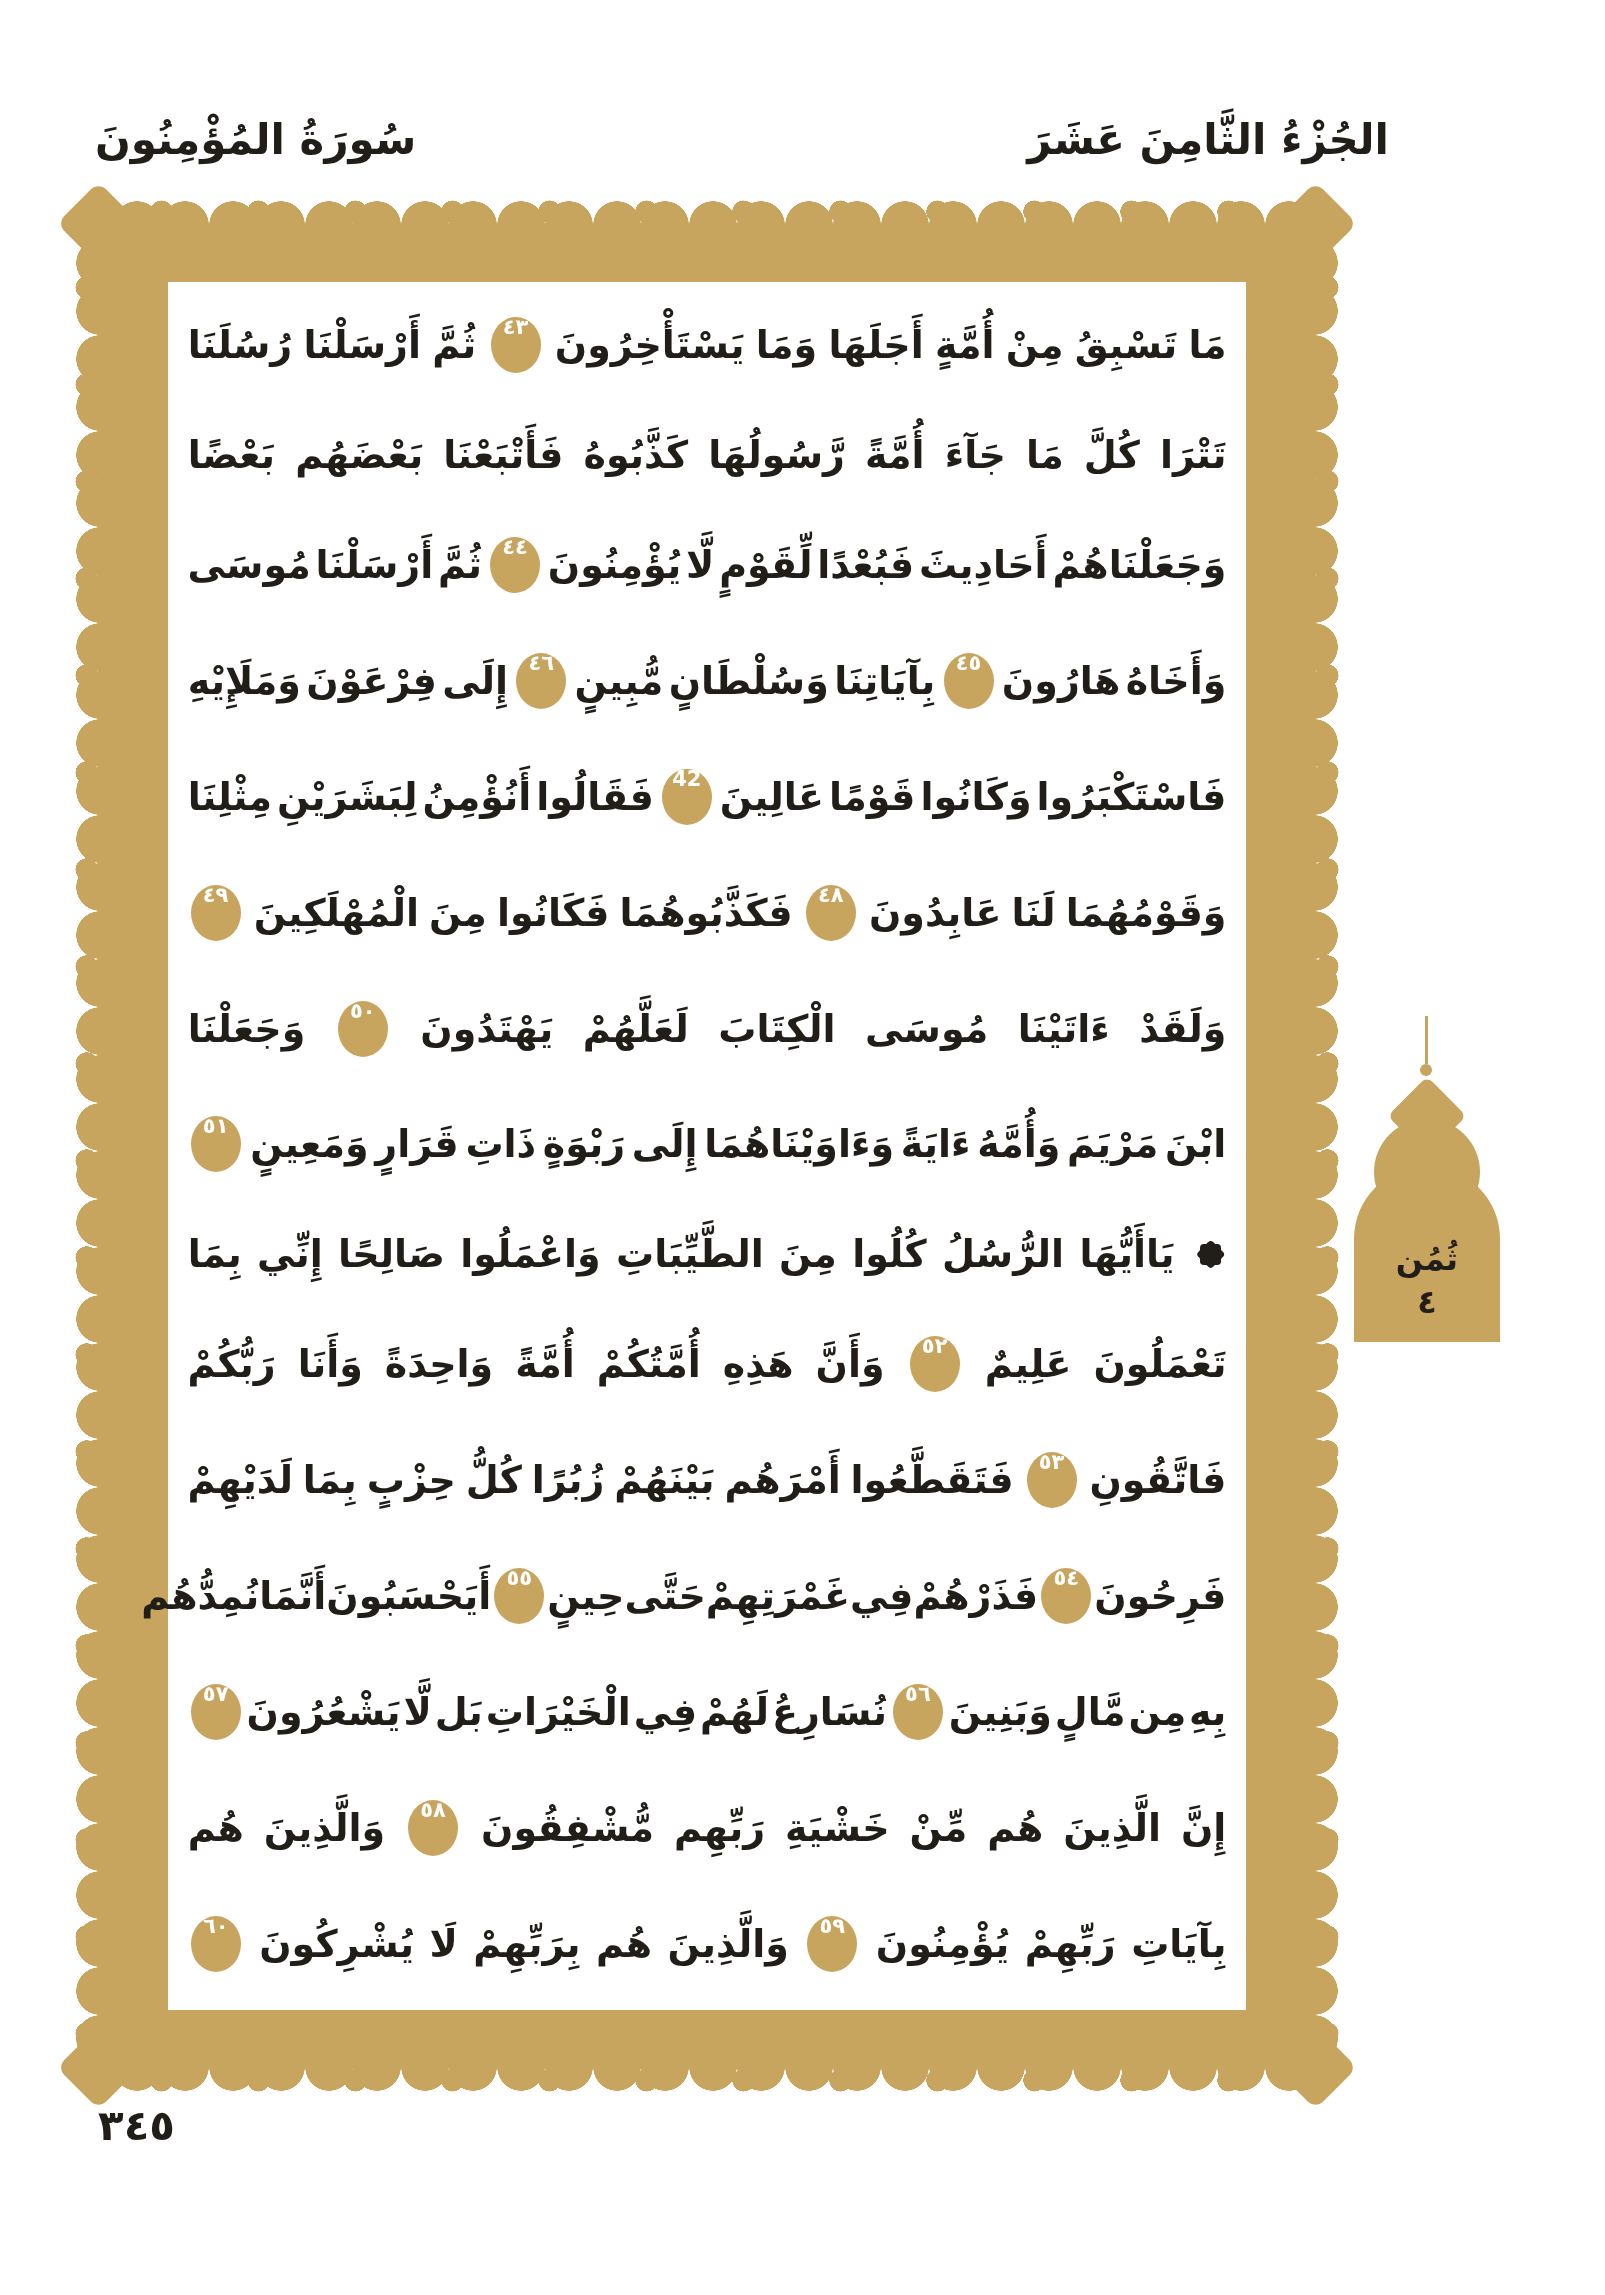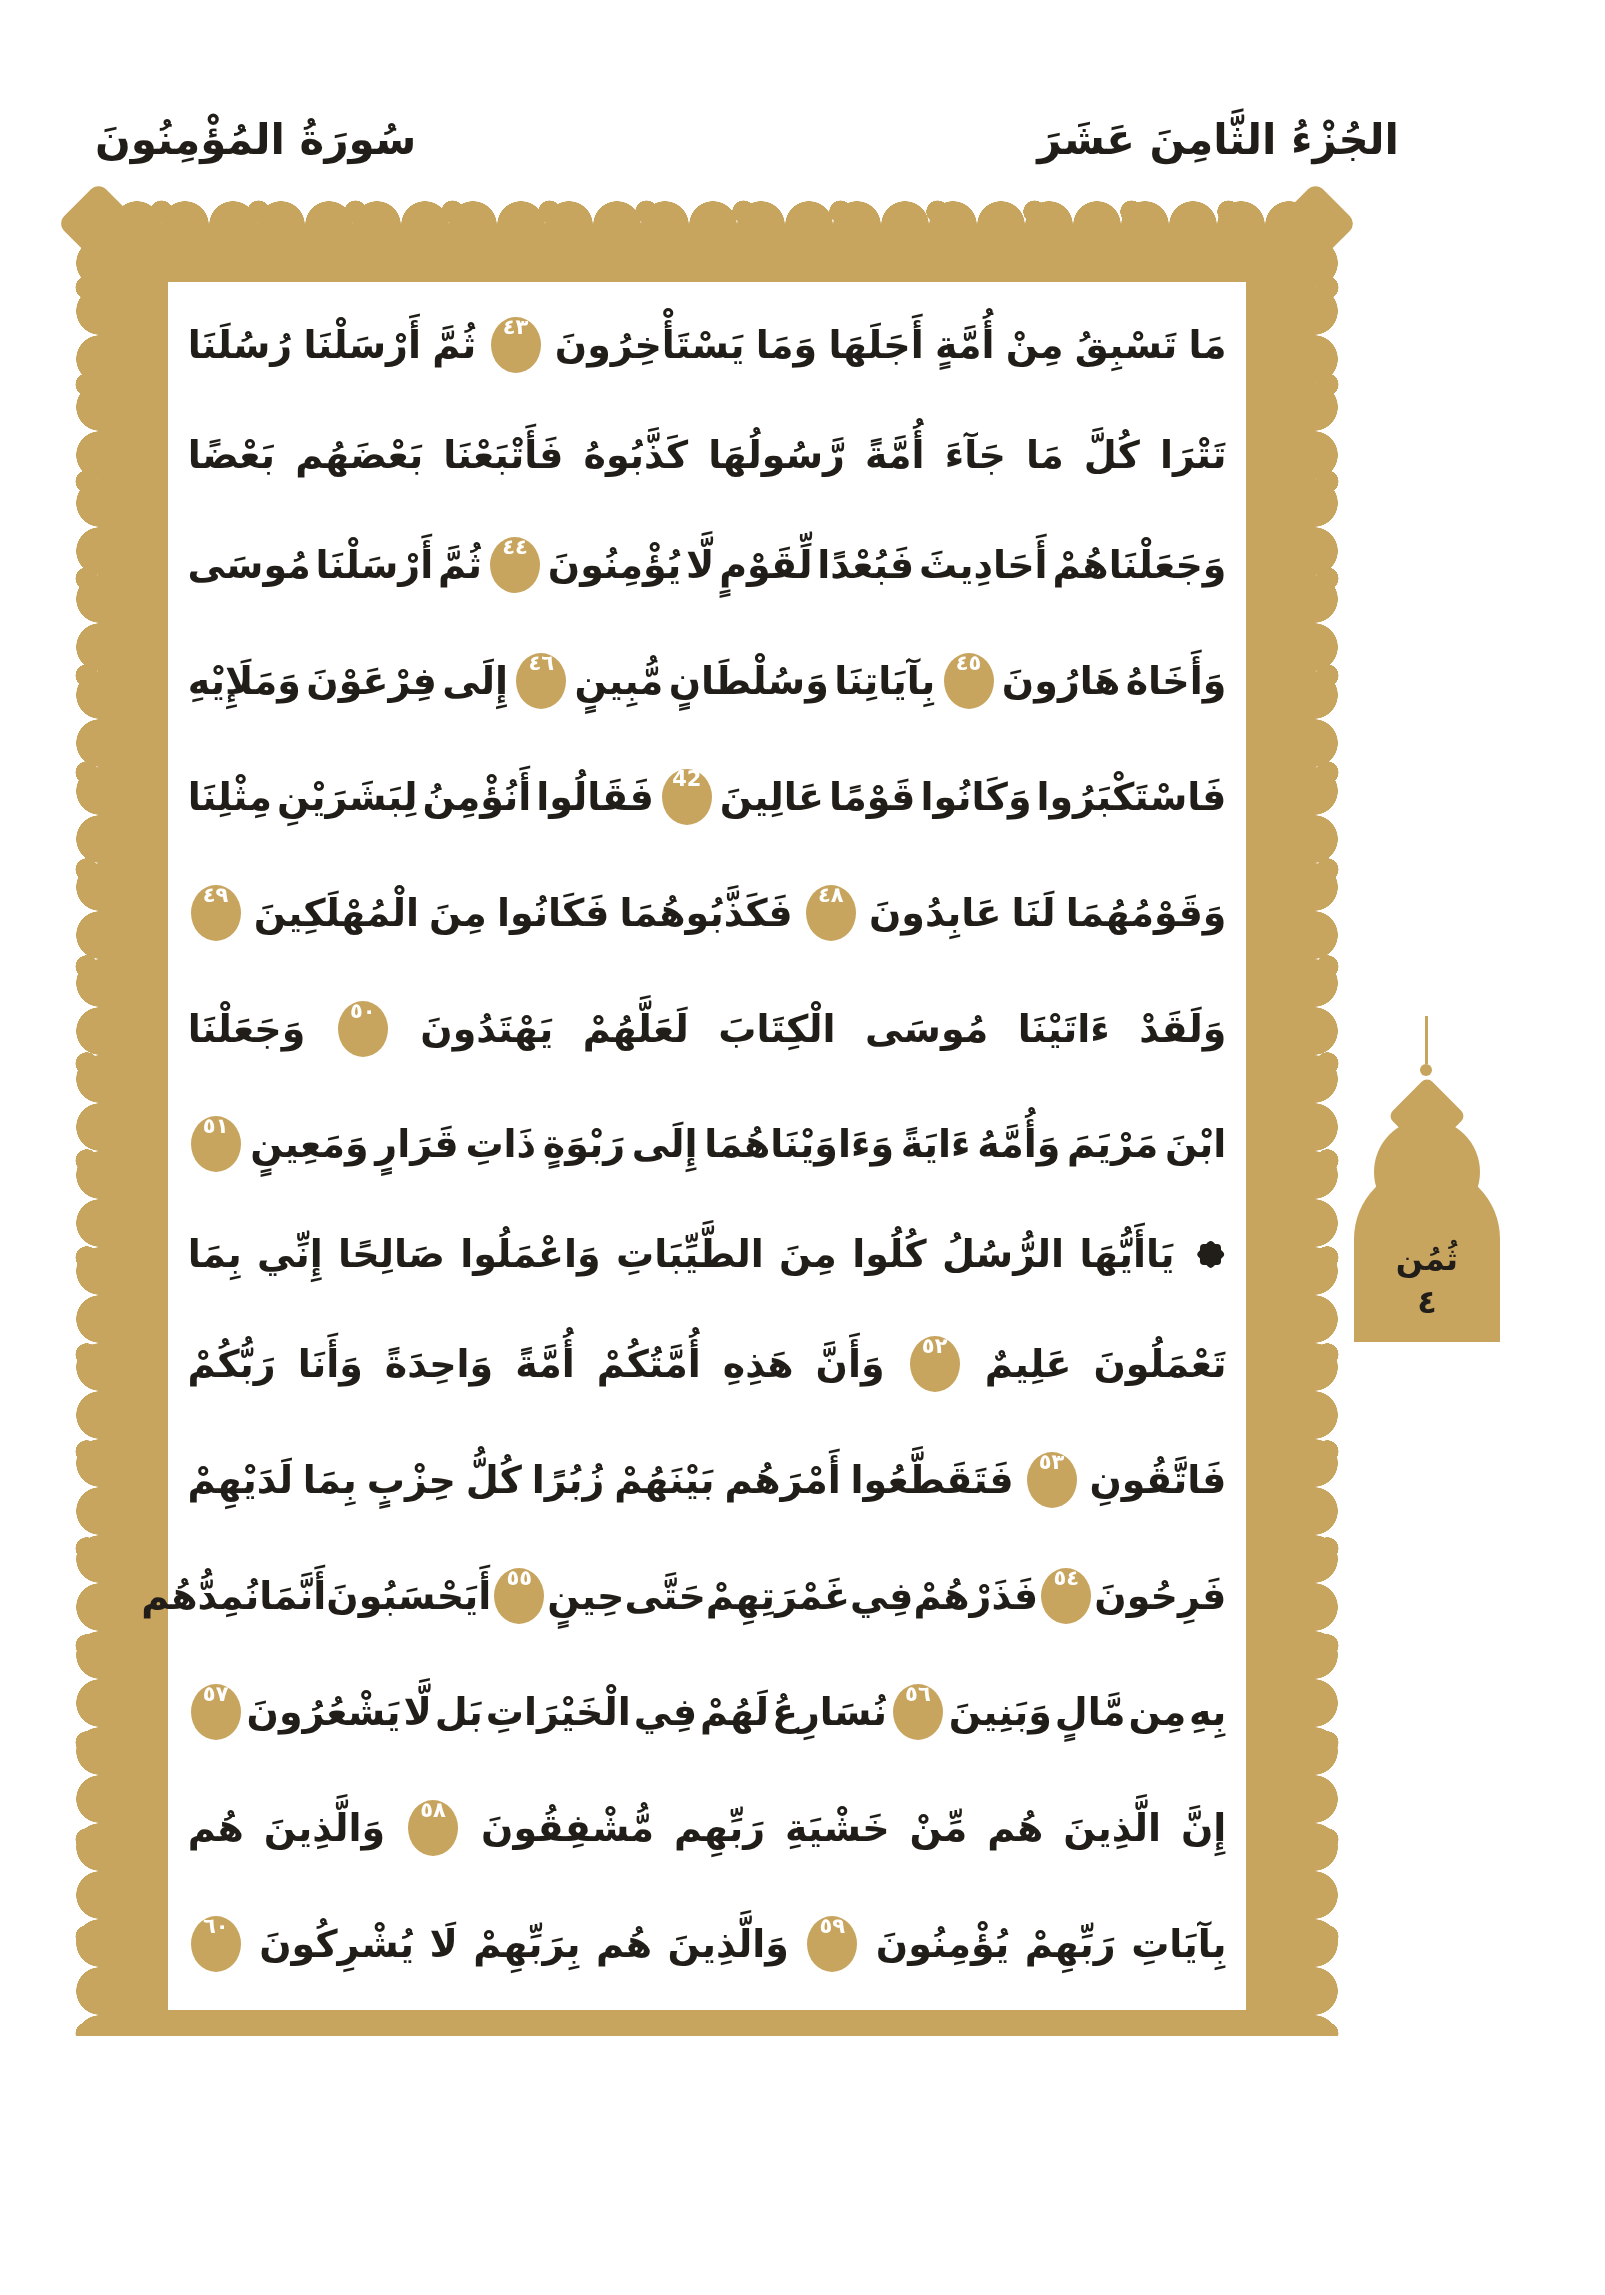--- a/index.html
+++ b/index.html
@@ -2,37 +2,37 @@
 <html lang="ar" style="font-size:12px"><head>
 <meta charset="utf-8">
 <style>
   :root{
     --gold:#C8A55E;
     --ink:#211D18;
   }
   html,body{margin:0;padding:0;background:#fff;}
   .page{
     position:relative;
-    width:1605px;height:2036px;
+    width:1605px;height:2295px;
     background:#fff;
     overflow:hidden;
     font-family:"DejaVu Sans",sans-serif;
     color:var(--ink);
   }
   
   .hdr{
     position:absolute;
     direction:rtl;
     font-size:42px;
     font-weight:bold;
     color:var(--ink);
     white-space:nowrap;
   }
   .hdr-left{left:95px;top:115px;}
-  .hdr-right{right:206px;top:115px;margin-left:17px;}
+  .hdr-right{right:216px;top:115px;margin-left:17px;}
   
   .frame-band{
     position:absolute;left:98px;top:224px;width:1217px;height:1844px;
     background:var(--gold);
   }
   .frame-inner{
     position:absolute;left:168px;top:282px;width:1078px;height:1728px;
     background:#fff;
   }
   .sc{position:absolute;}

